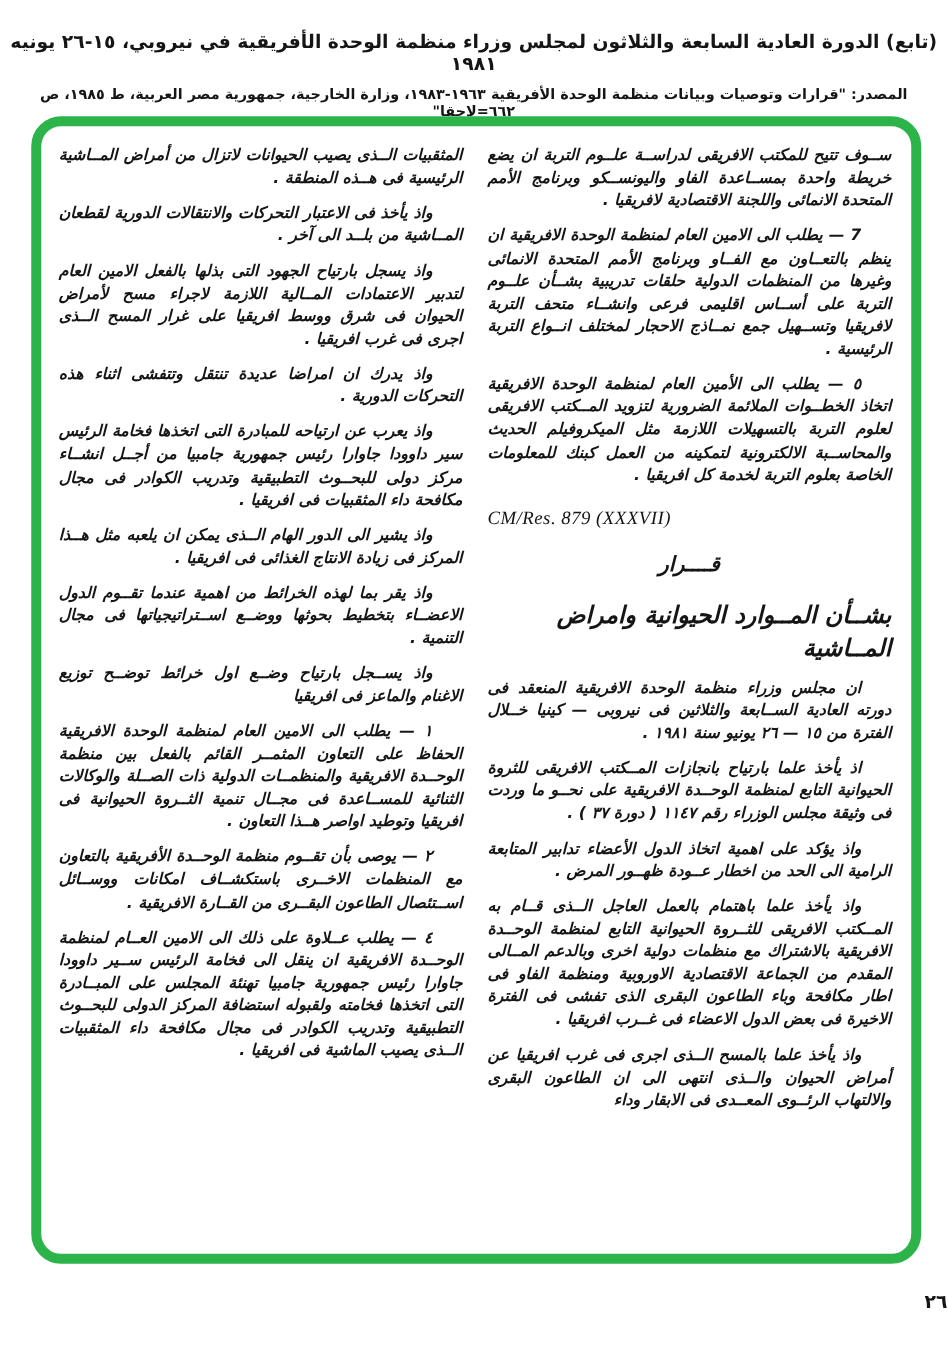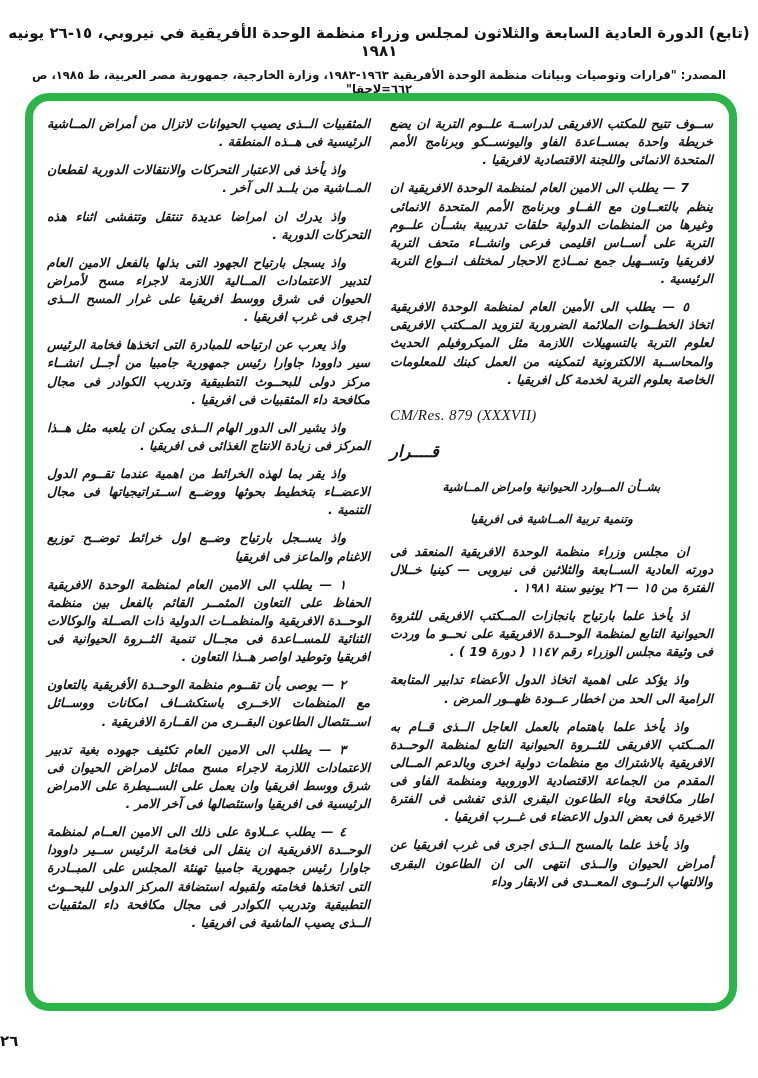--- a/index.html
+++ b/index.html
@@ -42,32 +42,32 @@
   .para{margin-bottom:10px;text-indent:24px;}
   .para.cont{text-indent:0;}
 
   .doc-ref{
     direction:ltr;text-align:left;
     font-family:"Liberation Serif",serif;font-weight:normal;
     font-size:15px;letter-spacing:.4px;
     margin:16px 0 14px;text-indent:0;
   }
   .res-title{
-    text-align:left;font-size:16.5px;font-weight:bold;
+    text-align:center;font-size:16.5px;font-weight:bold;
     margin:4px 0 12px;text-indent:0;letter-spacing:1px;
   }
   .res-subtitle{
-    text-align:center;font-size:12px;font-weight:bold;
+    text-align:right;font-size:19px;font-weight:bold;
     margin-bottom:7px;text-indent:0;margin-top:15px;
   }
   .res-subtitle.last{margin-bottom:14px;}
 
   .page-footer{
     position:absolute;top:1032px;left:0;width:100%;
-    text-align:left;font-size:15px;font-weight:bold;
+    text-align:right;font-size:15px;font-weight:bold;
   }
 </style>
 </head>
 <body>
 
 <div class="page">
 
   <header class="page-header">
     <div class="header-line1">(تابع) الدورة العادية السابعة والثلاثون لمجلس وزراء منظمة الوحدة الأفريقية في نيروبي، ١٥-٢٦ يونيه ١٩٨١</div>
     <div class="header-line2">المصدر: "قرارات وتوصيات وبيانات منظمة الوحدة الأفريقية ١٩٦٣-١٩٨٣، وزارة الخارجية، جمهورية مصر العربية، ط ١٩٨٥، ص ٦٦٢=لاحقا"</div>
@@ -77,41 +77,39 @@
 
     <div class="col">
       <p class="para cont">ســوف تتيح للمكتب الافريقى لدراســة علــوم التربة ان يضع خريطة واحدة بمســاعدة الفاو واليونســكو وبرنامج الأمم المتحدة الانمائى واللجنة الاقتصادية لافريقيا .</p>
       <p class="para">7 — يطلب الى الامين العام لمنظمة الوحدة الافريقية ان ينظم بالتعــاون مع الفــاو وبرنامج الأمم المتحدة الانمائى وغيرها من المنظمات الدولية حلقات تدريبية بشــأن علــوم التربة على أســاس اقليمى فرعى وانشــاء متحف التربة لافريقيا وتســهيل جمع نمــاذج الاحجار لمختلف انــواع التربة الرئيسية .</p>
       <p class="para">٥ — يطلب الى الأمين العام لمنظمة الوحدة الافريقية اتخاذ الخطــوات الملائمة الضرورية لتزويد المــكتب الافريقى لعلوم التربة بالتسهيلات اللازمة مثل الميكروفيلم الحديث والمحاســبة الالكترونية لتمكينه من العمل كبنك للمعلومات الخاصة بعلوم التربة لخدمة كل افريقيا .</p>
 
       <div class="doc-ref">CM/Res. 879 (XXXVII)</div>
 
       <div class="res-title">قــــرار</div>
       <div class="res-subtitle">بشــأن المــوارد الحيوانية وامراض المــاشية</div>
-      <div class="res-subtitle last">وتنمية تربية المــاشية فى افريقيا</div>
 
       <p class="para">ان مجلس وزراء منظمة الوحدة الافريقية المنعقد فى دورته العادية الســابعة والثلاثين فى نيروبى — كينيا خــلال الفترة من ١٥ — ٢٦ يونيو سنة ١٩٨١ .</p>
-      <p class="para">اذ يأخذ علما بارتياح بانجازات المــكتب الافريقى للثروة الحيوانية التابع لمنظمة الوحــدة الافريقية على نحــو ما وردت فى وثيقة مجلس الوزراء رقم ١١٤٧ ( دورة 19 ) .</p>
+      <p class="para">اذ يأخذ علما بارتياح بانجازات المــكتب الافريقى للثروة الحيوانية التابع لمنظمة الوحــدة الافريقية على نحــو ما وردت فى وثيقة مجلس الوزراء رقم ١١٤٧ ( دورة ٣٧ ) .</p>
       <p class="para">واذ يؤكد على اهمية اتخاذ الدول الأعضاء تدابير المتابعة الرامية الى الحد من اخطار عــودة ظهــور المرض .</p>
       <p class="para">واذ يأخذ علما باهتمام بالعمل العاجل الــذى قــام به المــكتب الافريقى للثــروة الحيوانية التابع لمنظمة الوحــدة الافريقية بالاشتراك مع منظمات دولية اخرى وبالدعم المــالى المقدم من الجماعة الاقتصادية الاوروبية ومنظمة الفاو فى اطار مكافحة وباء الطاعون البقرى الذى تفشى فى الفترة الاخيرة فى بعض الدول الاعضاء فى غــرب افريقيا .</p>
       <p class="para">واذ يأخذ علما بالمسح الــذى اجرى فى غرب افريقيا عن أمراض الحيوان والــذى انتهى الى ان الطاعون البقرى والالتهاب الرئــوى المعــدى فى الابقار وداء</p>
     </div>
 
     <div class="col">
       <p class="para cont">المثقبيات الــذى يصيب الحيوانات لاتزال من أمراض المــاشية الرئيسية فى هــذه المنطقة .</p>
       <p class="para">واذ يأخذ فى الاعتبار التحركات والانتقالات الدورية لقطعان المــاشية من بلــد الى آخر .</p>
+      <p class="para">واذ يسجل بارتياح الجهود التى بذلها بالفعل الامين العام لتدبير الاعتمادات المــالية اللازمة لاجراء مسح لأمراض الحيوان فى شرق ووسط افريقيا على غرار المسح الــذى اجرى فى غرب افريقيا .</p>
       <p class="para">واذ يدرك ان امراضا عديدة تنتقل وتتفشى اثناء هذه التحركات الدورية .</p>
-      <p class="para">واذ يسجل بارتياح الجهود التى بذلها بالفعل الامين العام لتدبير الاعتمادات المــالية اللازمة لاجراء مسح لأمراض الحيوان فى شرق ووسط افريقيا على غرار المسح الــذى اجرى فى غرب افريقيا .</p>
       <p class="para">واذ يعرب عن ارتياحه للمبادرة التى اتخذها فخامة الرئيس سير داوودا جاوارا رئيس جمهورية جامبيا من أجــل انشــاء مركز دولى للبحــوث التطبيقية وتدريب الكوادر فى مجال مكافحة داء المثقبيات فى افريقيا .</p>
       <p class="para">واذ يشير الى الدور الهام الــذى يمكن ان يلعبه مثل هــذا المركز فى زيادة الانتاج الغذائى فى افريقيا .</p>
       <p class="para">واذ يقر بما لهذه الخرائط من اهمية عندما تقــوم الدول الاعضــاء بتخطيط بحوثها ووضــع اســتراتيجياتها فى مجال التنمية .</p>
       <p class="para">واذ يســجل بارتياح وضــع اول خرائط توضــح توزيع الاغنام والماعز فى افريقيا</p>
       <p class="para">١ — يطلب الى الامين العام لمنظمة الوحدة الافريقية الحفاظ على التعاون المثمــر القائم بالفعل بين منظمة الوحــدة الافريقية والمنظمــات الدولية ذات الصــلة والوكالات الثنائية للمســاعدة فى مجــال تنمية الثــروة الحيوانية فى افريقيا وتوطيد اواصر هــذا التعاون .</p>
       <p class="para">٢ — يوصى بأن تقــوم منظمة الوحــدة الأفريقية بالتعاون مع المنظمات الاخــرى باستكشــاف امكانات ووســائل اســتئصال الطاعون البقــرى من القــارة الافريقية .</p>
-      <p class="para">٣ — يطلب الى الامين العام تكثيف جهوده بغية تدبير الاعتمادات اللازمة لاجراء مسح مماثل لامراض الحيوان فى شرق ووسط افريقيا وان يعمل على الســيطرة على الامراض الرئيسية فى افريقيا واستئصالها فى آخر الامر .</p>
       <p class="para">٤ — يطلب عــلاوة على ذلك الى الامين العــام لمنظمة الوحــدة الافريقية ان ينقل الى فخامة الرئيس ســير داوودا جاوارا رئيس جمهورية جامبيا تهنئة المجلس على المبــادرة التى اتخذها فخامته ولقبوله استضافة المركز الدولى للبحــوث التطبيقية وتدريب الكوادر فى مجال مكافحة داء المثقبيات الــذى يصيب الماشية فى افريقيا .</p>
     </div>
 
   </div>
 
   <footer class="page-footer">
     <span>٢٦</span>
   </footer>
 
 </div>

